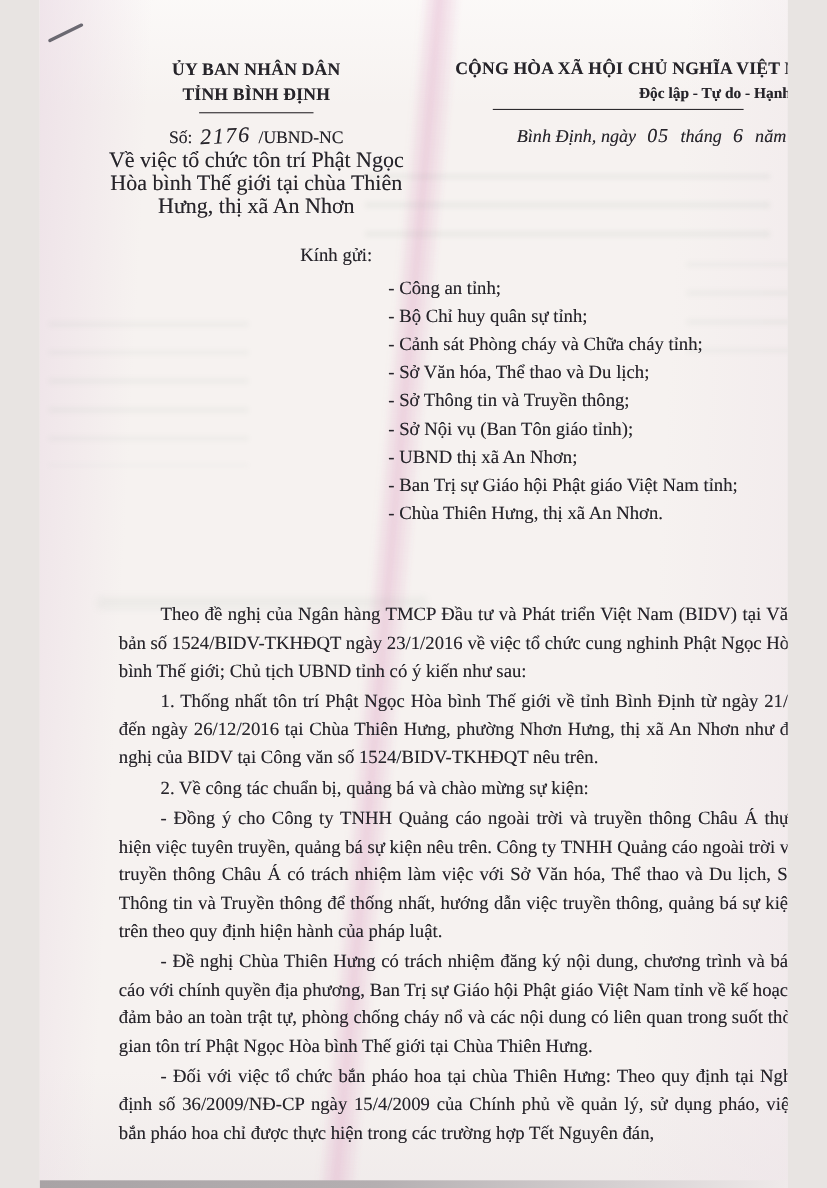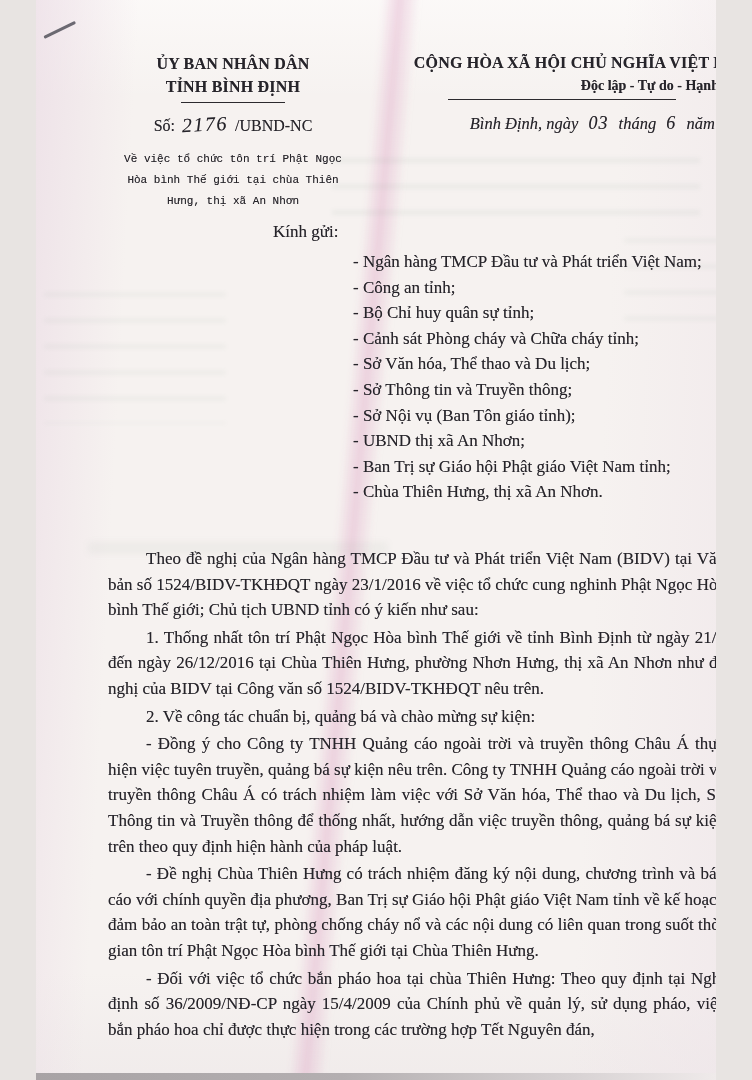--- a/index.html
+++ b/index.html
@@ -48,21 +48,21 @@
     background:linear-gradient(90deg, #a8a3a5 0%, #b4afb1 45%, #d6d1d2 78%, #efeaea 100%);
   }
 
   
   .hdr-left  { position:absolute; left:58px;  top:52px; width:278px; text-align:center; }
   .hdr-right { position:absolute; left:336px; top:52px; width:380px; text-align:right; }
   .org-line  { font-weight:bold; font-size:16px; line-height:23px; letter-spacing:.2px; }
   .rule-left { width:104px; height:0; border-top:1.6px solid #2c2a2e; margin:4px auto 0; }
   .so-line   { margin-top:10px; font-size:16px; white-space:nowrap; }
   .hand      { font-style:italic; font-size:20px; letter-spacing:1.5px; display:inline-block; transform:rotate(-3deg); margin:0 3px; }
-  .subject   { margin-top:13px; font-size:11px; line-height:21px;font-family:Liberation Mono, monospace; }
+  .subject   { font-size:20px; line-height:21px; }
   .nat-line1 { font-weight:bold; font-size:16px; line-height:22px; letter-spacing:.2px; white-space:nowrap; }
   .nat-line2 { font-weight:bold; font-size:14px; line-height:22px; margin-top:1px; }
   .rule-right{ width:228px; height:0; border-top:1.8px solid #2c2a2e; margin:2px auto 0; }
   .dateline  { margin-top:13px; font-style:italic; font-size:16.5px; white-space:nowrap; }
   .hand-date { font-size:18px; display:inline-block; margin:0 6px; letter-spacing:1px; }
 
   
   .salutation { position:absolute; left:237px; top:222px; font-size:17px; }
   .recipients { position:absolute; left:317px; top:249px; font-size:17px; line-height:25.6px; }
   .recipient  { white-space:nowrap; }
@@ -101,31 +101,30 @@
       <div>Hưng, thị xã An Nhơn</div>
     </div>
   </div>
 
   <div class="hdr-right">
     <div class="nat-line1">CỘNG HÒA XÃ HỘI CHỦ NGHĨA VIỆT NAM</div>
     <div class="nat-line2">Độc lập - Tự do - Hạnh phúc</div>
     <div class="rule-right"></div>
     <div class="dateline">
       <span>Bình Định, ngày</span>
-      <span class="hand-date">03</span>
+      <span class="hand-date">05</span>
       <span>tháng</span>
       <span class="hand-date">6</span>
       <span>năm 2016</span>
     </div>
   </div>
 
   <div class="salutation">Kính gửi:</div>
 
   <div class="recipients">
-    <div class="recipient">- Ngân hàng TMCP Đầu tư và Phát triển Việt Nam;</div>
     <div class="recipient">- Công an tỉnh;</div>
     <div class="recipient">- Bộ Chỉ huy quân sự tỉnh;</div>
     <div class="recipient">- Cảnh sát Phòng cháy và Chữa cháy tỉnh;</div>
     <div class="recipient">- Sở Văn hóa, Thể thao và Du lịch;</div>
     <div class="recipient">- Sở Thông tin và Truyền thông;</div>
     <div class="recipient">- Sở Nội vụ (Ban Tôn giáo tỉnh);</div>
     <div class="recipient">- UBND thị xã An Nhơn;</div>
     <div class="recipient">- Ban Trị sự Giáo hội Phật giáo Việt Nam tỉnh;</div>
     <div class="recipient">- Chùa Thiên Hưng, thị xã An Nhơn.</div>
   </div>

